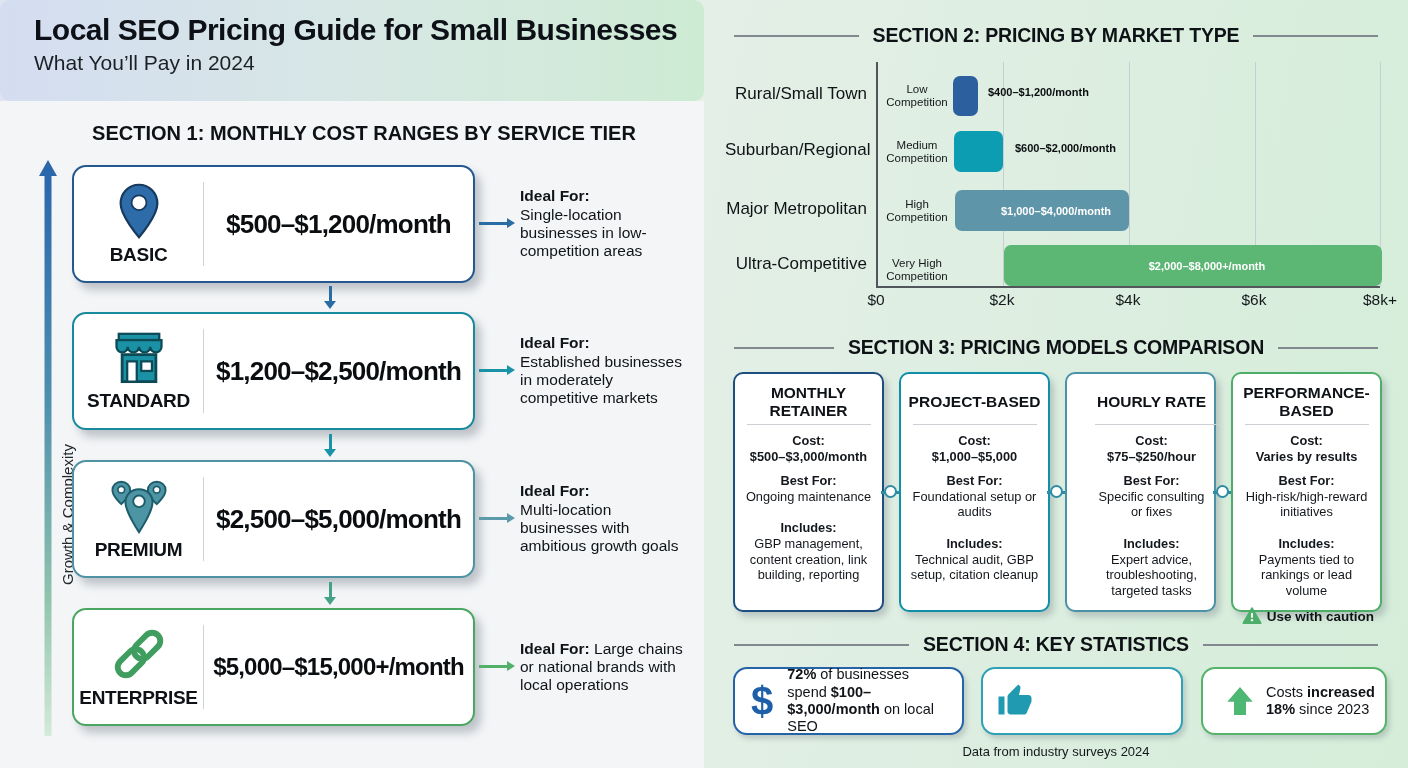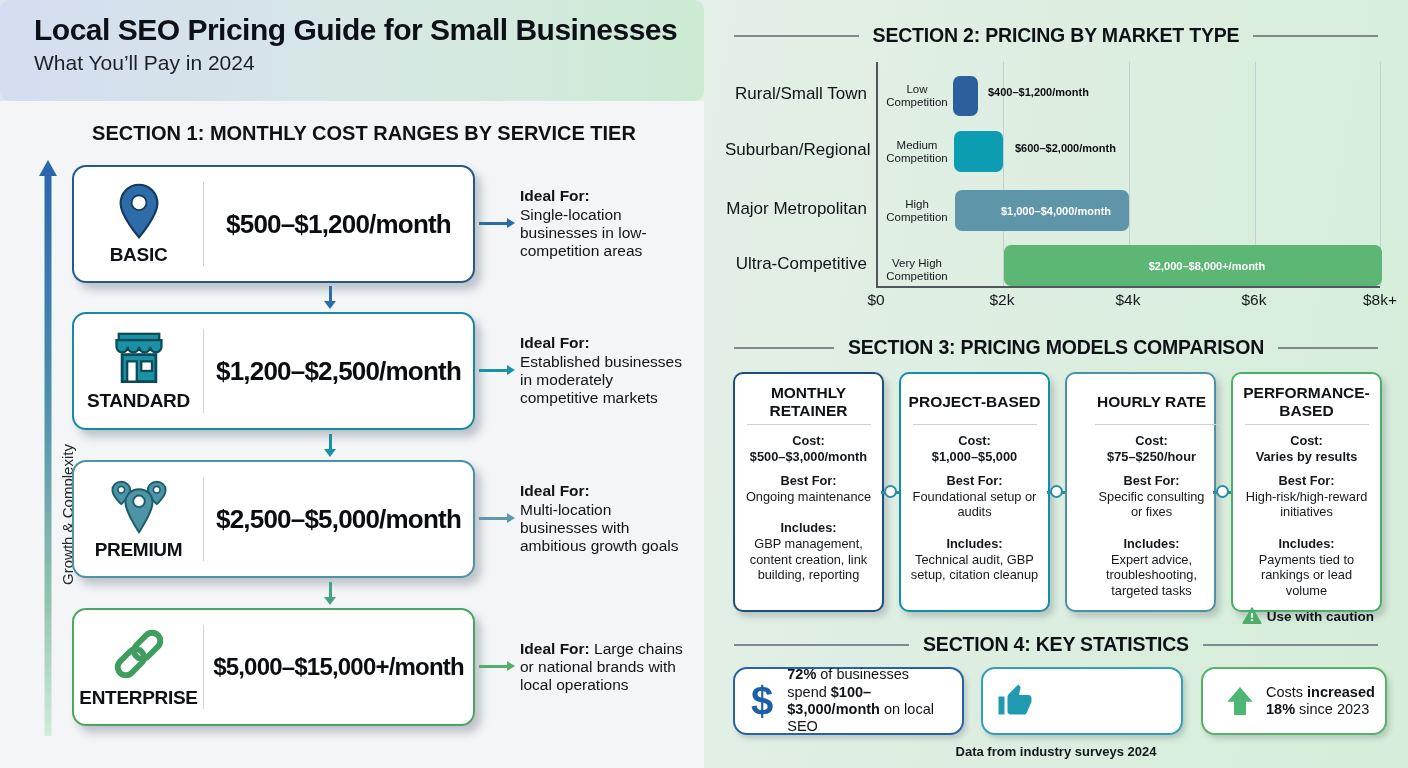--- a/index.html
+++ b/index.html
@@ -89,21 +89,21 @@
   .conn-line { position:absolute; top:491px; width:18px; height:2.5px; background:#2e8ca5; }
   .conn-dot { position:absolute; top:485px; width:13px; height:13px; border-radius:50%;
               background:#fff; border:2.5px solid #2e8ca5; }
 
   
   .stat { position:absolute; top:667px; height:68px; background:#fff; border-radius:14px;
           display:flex; align-items:center; gap:10px; padding:0 10px;
           box-shadow:3px 4px 5px rgba(105,115,125,.28); font-size:14.5px; line-height:1.2; color:#101418; }
   .dollar-glyph { font-size:40px; font-weight:bold; color:#1d5fa8; margin:0 4px 0 6px; }
   .footnote { position:absolute; left:0; top:744px; width:704px; text-align:center;
-              font-size:13px; font-weight:bold; color:#14181c; }
+              font-size:13px; font-weight:normal; color:#14181c; }
 </style>
 </head>
 <body>
 
 <div id="root">
 
   <div id="header">
     <div class="title">Local SEO Pricing Guide for Small Businesses</div>
     <div class="subtitle">What You’ll Pay in 2024</div>
   </div>

